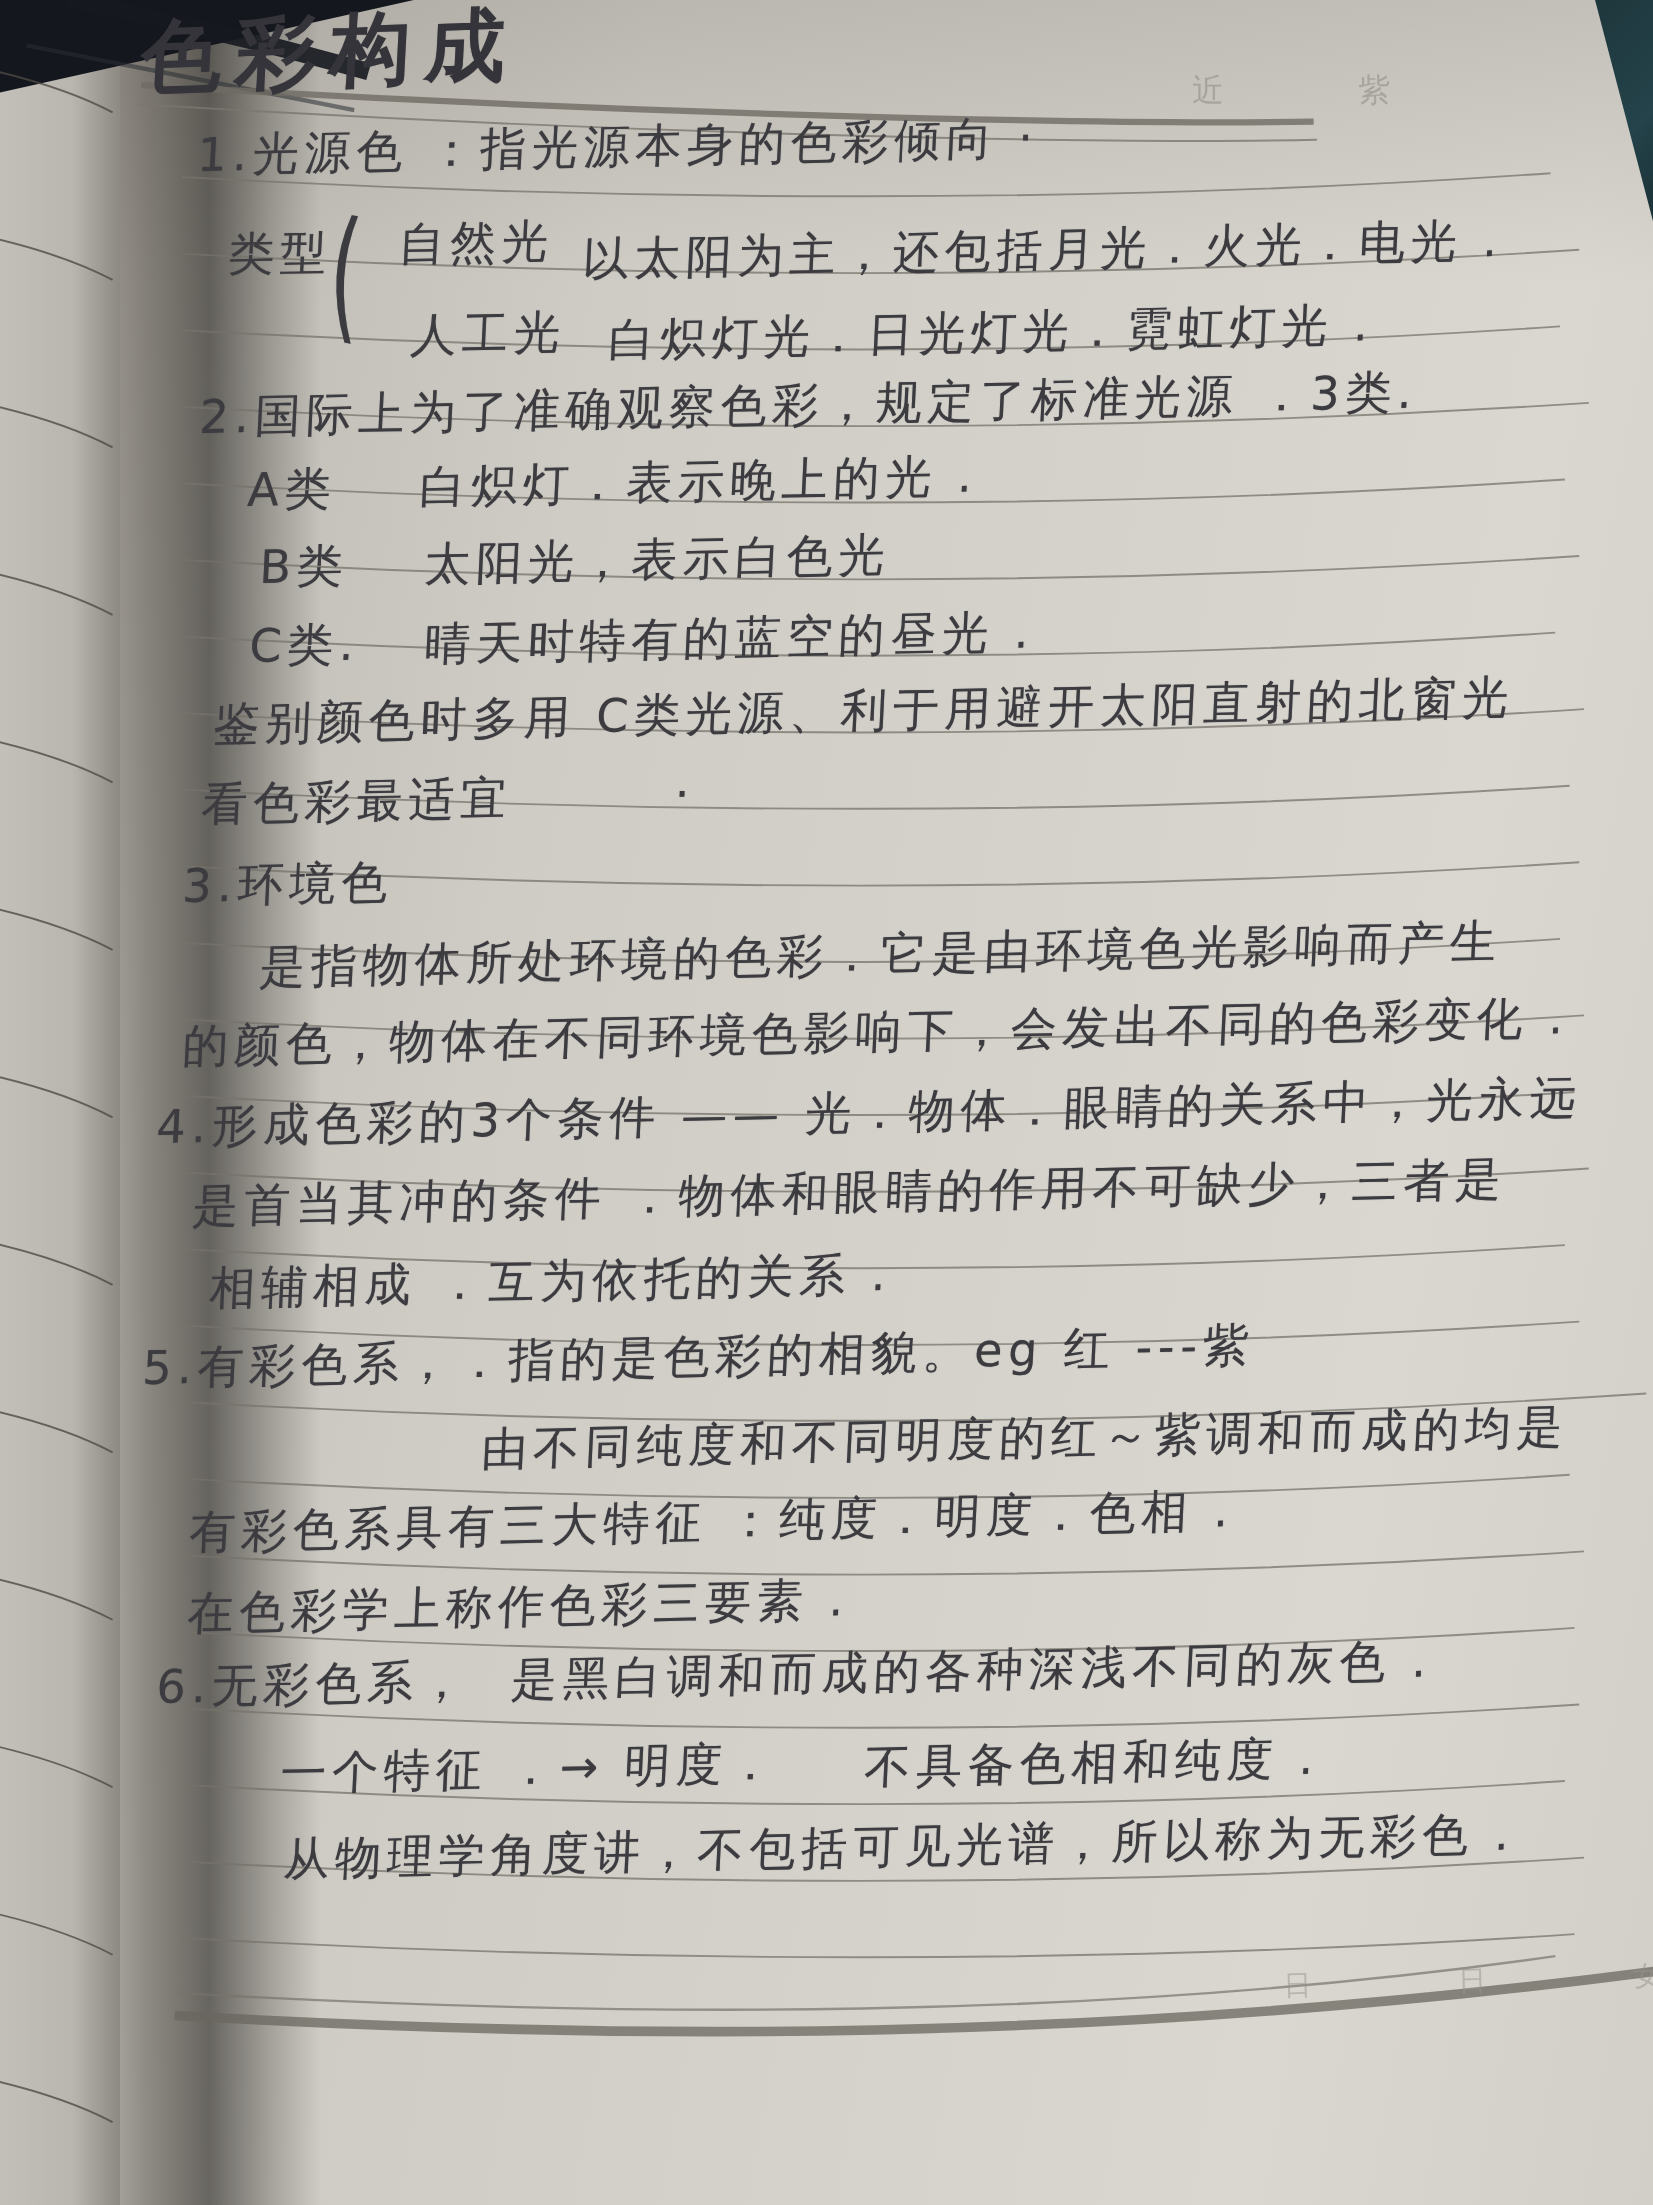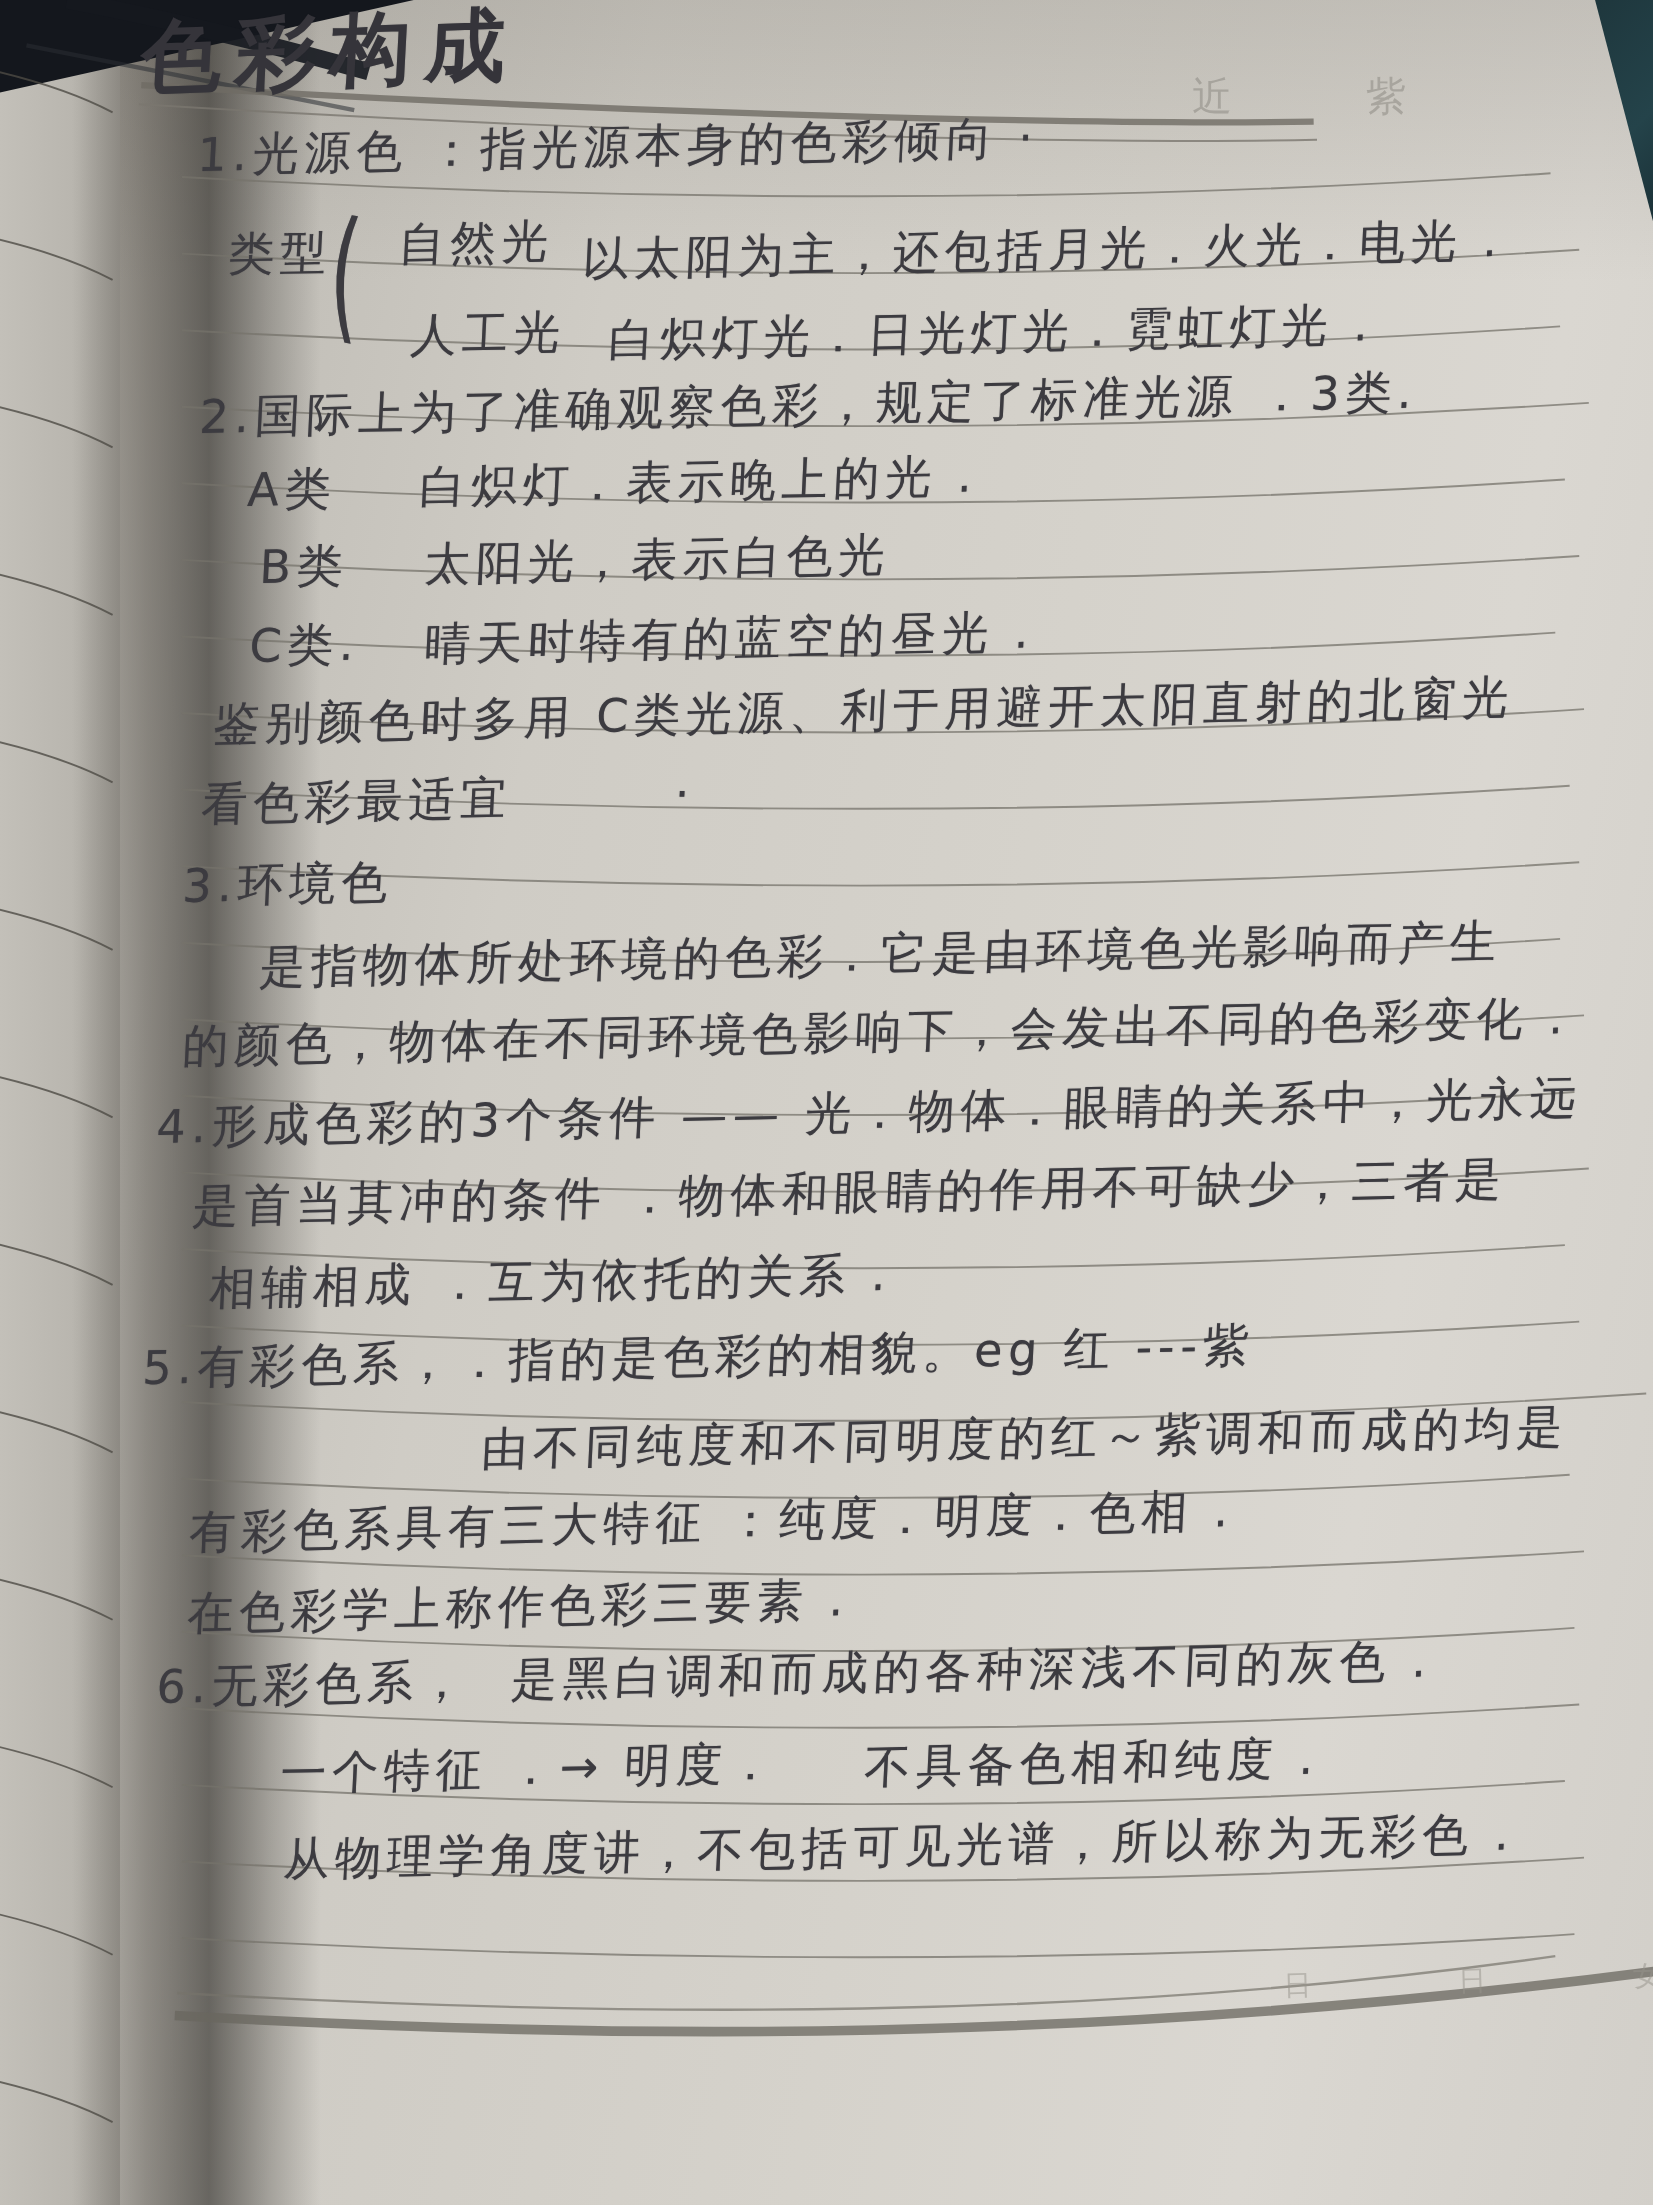--- a/index.html
+++ b/index.html
@@ -67,22 +67,22 @@
     transform:skewX(-5deg) rotate(-2deg);
     color:#35343a;
   }
   .brace{
     font-size:144px;
     letter-spacing:0;
     transform:scaleX(.55) rotate(6deg);
     color:#3c3b40;
   }
   .ghost{
-    color:#8e8b84;opacity:.55;font-size:40px;letter-spacing:38px;
-    text-shadow:none;transform:none;font-family:Liberation Serif, serif;
+    color:#8e8b84;opacity:.55;font-size:32px;letter-spacing:38px;
+    text-shadow:none;transform:none;
   }
   .ghost-b{
     color:#97948c;opacity:.5;font-size:28px;letter-spacing:43px;
     text-shadow:none;transform:rotate(-1.5deg);
   }
 </style>
 </head>
 <body>
 
 <div class="photo">

